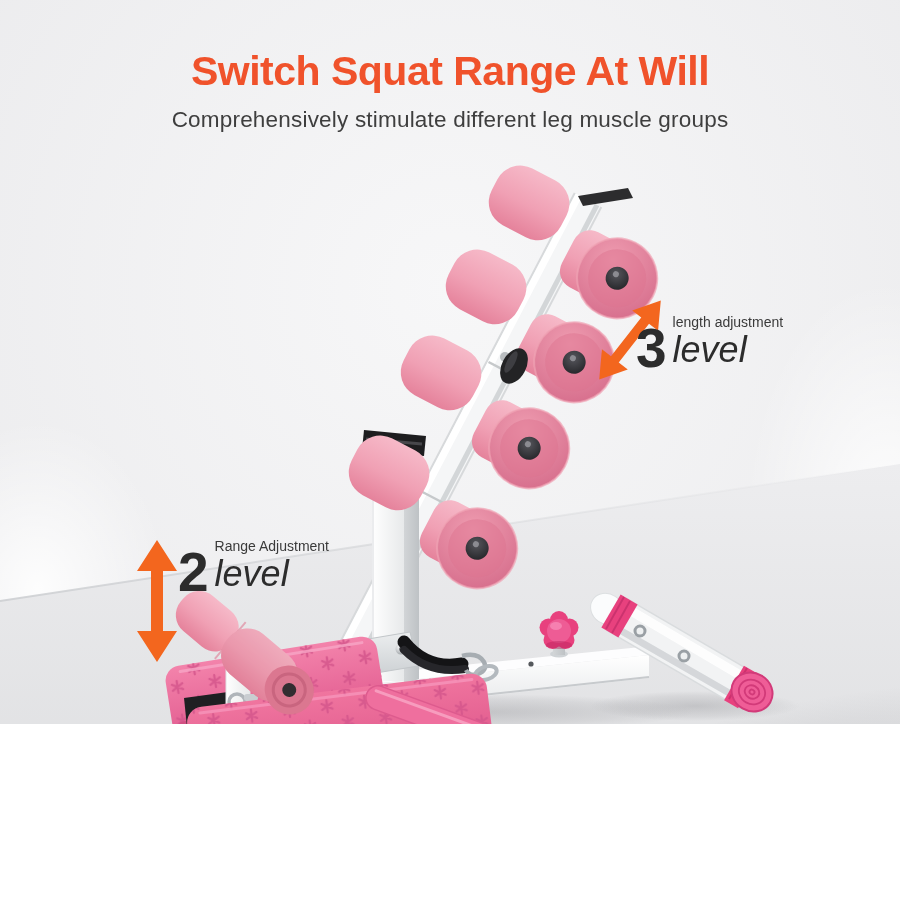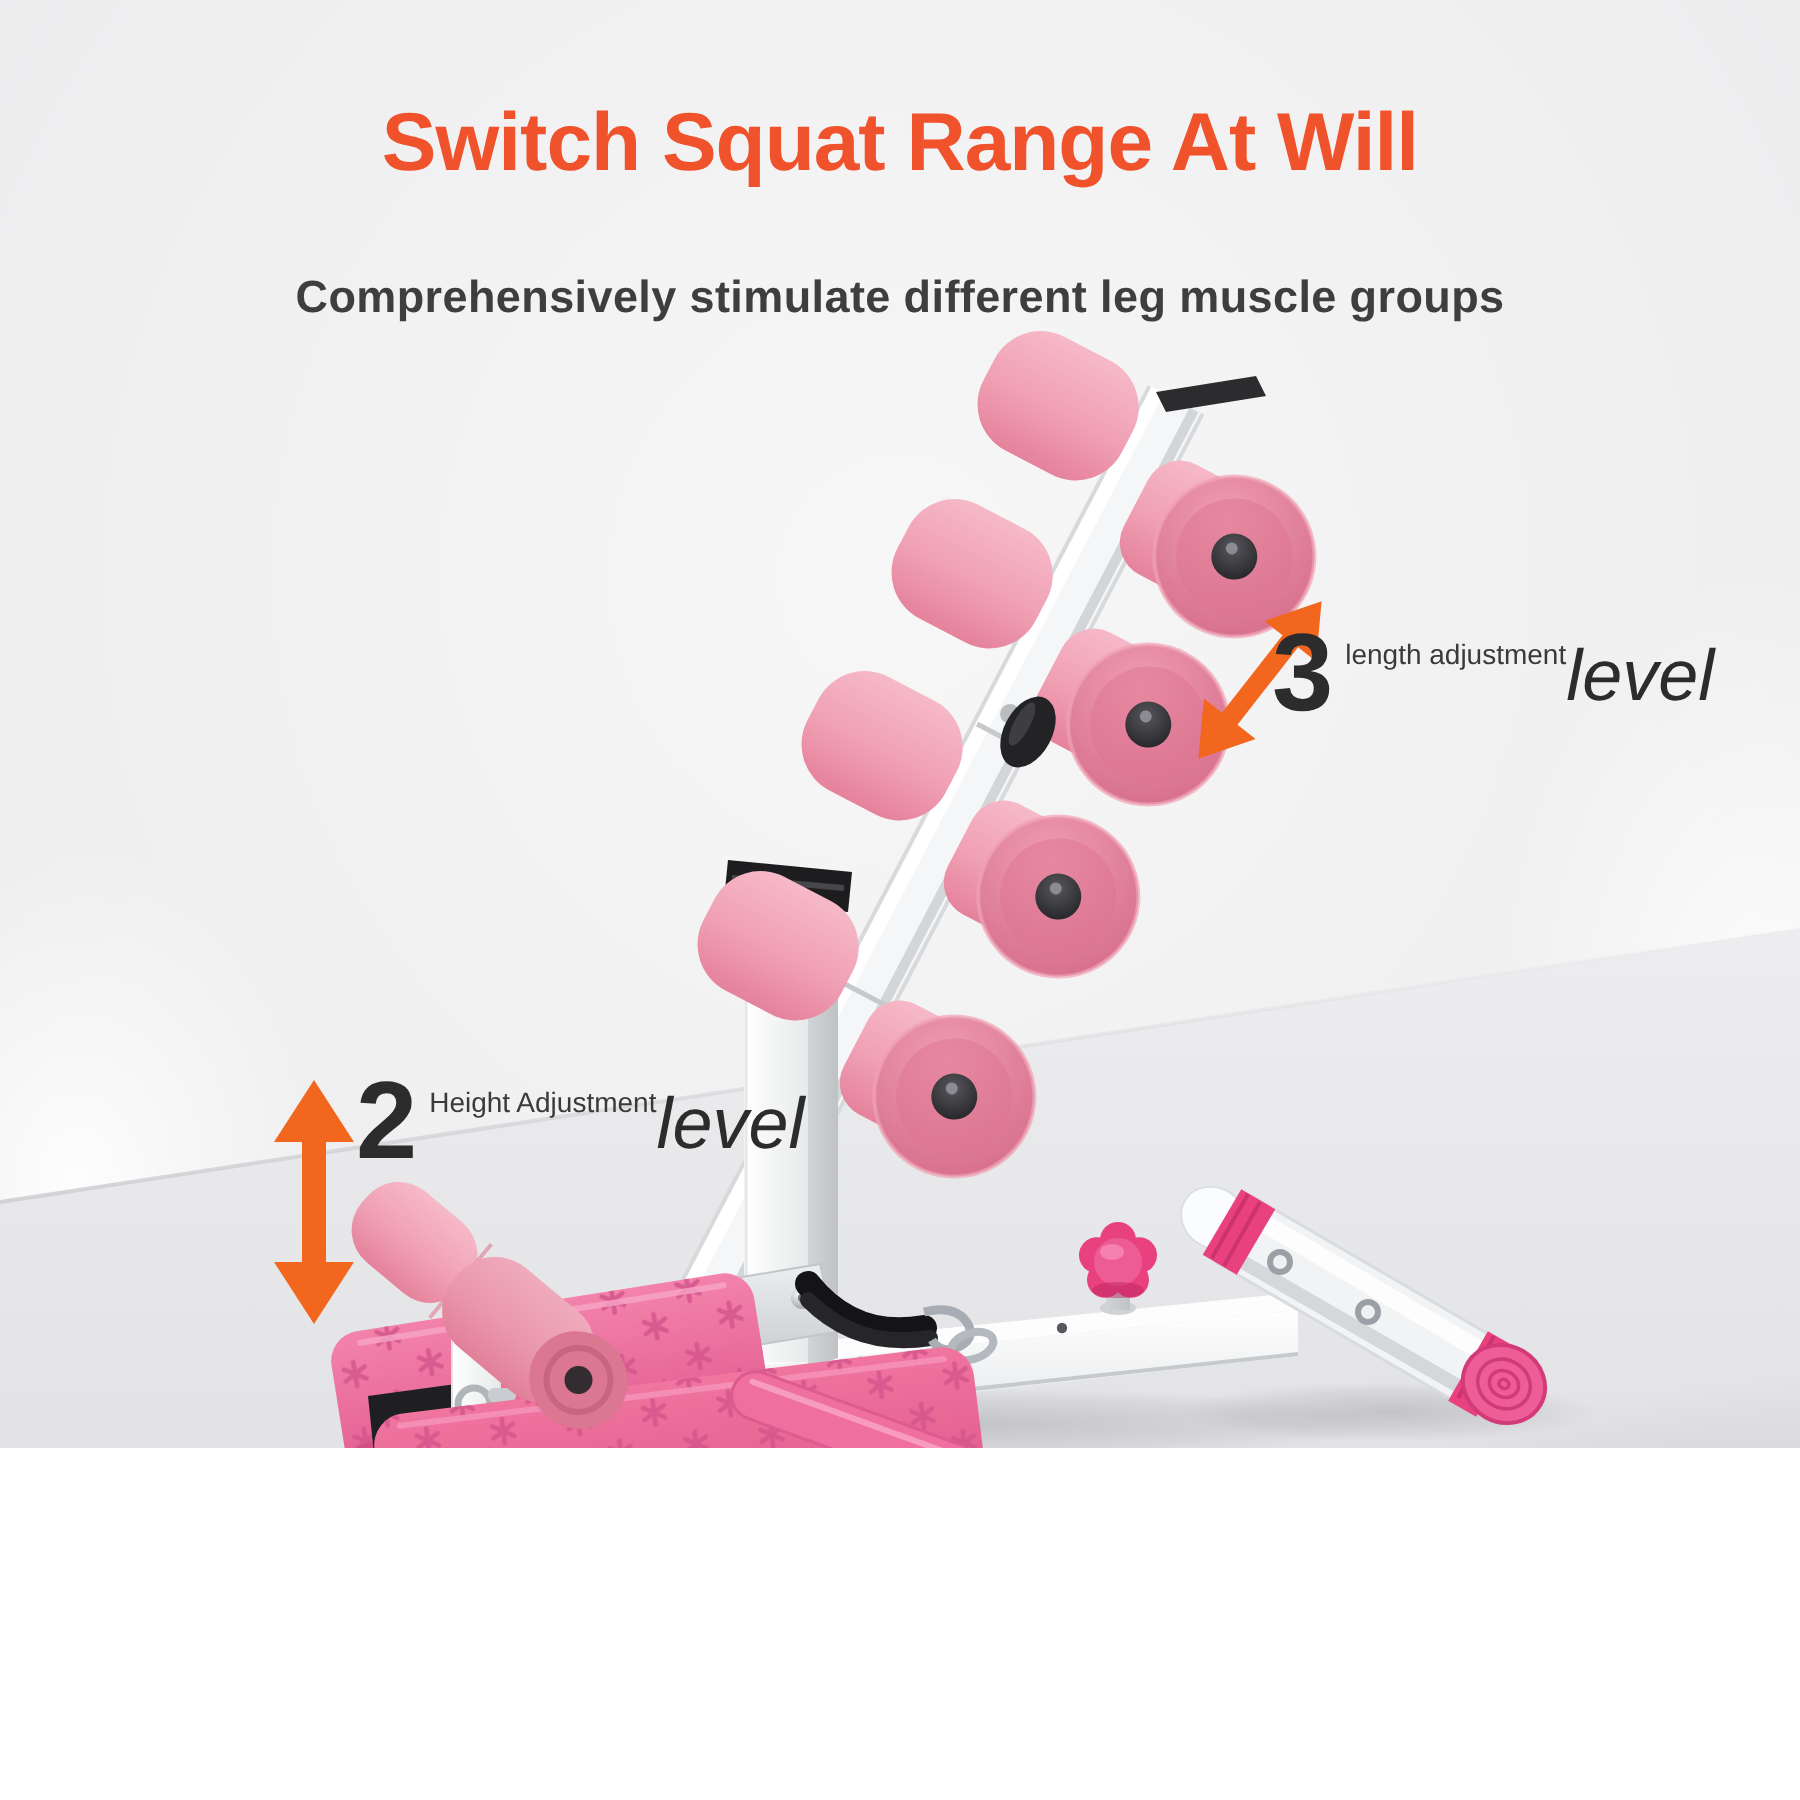--- a/index.html
+++ b/index.html
@@ -14,29 +14,29 @@
     background:#efeff1;
     font-family:"Liberation Sans", sans-serif;
   }
   .scene{position:absolute;inset:0;}
   .header{position:absolute;top:48px;left:0;right:0;text-align:center;z-index:5;}
   .title{
     margin:0;font-size:41px;font-weight:bold;letter-spacing:-0.5px;
     color:var(--title-orange);
   }
   .subtitle{
-    margin:41px 0 0;font-size:22.5px;font-weight:bold;letter-spacing:0.2px;
+    margin:12px 0 0;font-size:22.5px;font-weight:normal;letter-spacing:0.2px;
     color:var(--subtitle-gray);
   }
   .annotation{
     position:absolute;display:flex;align-items:flex-end;gap:6px;
     color:var(--annotation-dark);z-index:6;white-space:nowrap;
   }
   .annotation .num{font-size:55px;font-weight:bold;line-height:0.8;}
-  .annotation .lines{display:flex;padding-bottom:1px;}
+  .annotation .lines{display:flex;flex-direction:column;padding-bottom:1px;}
   .annotation .small{font-size:14px;line-height:1.2;color:#3a3a3a;}
   .annotation .unit{font-size:36px;line-height:1.05;font-style:italic;}
   #anno-length{left:636px;top:314px;}
   #anno-height{left:178px;top:538px;}
   .arrow-svg{position:absolute;z-index:4;}
   #arrow-length{left:580px;top:289px;}
   #arrow-height{left:134px;top:540px;}
 </style>
 </head>
 <body>
@@ -311,18 +311,18 @@
     </span>
   </div>
 
   <svg id="arrow-height" class="arrow-svg" width="46" height="122" viewBox="0 0 44 122" aria-hidden="true">
     <path d="M22 0 L42 31 L28 31 L28 91 L42 91 L22 122 L2 91 L16 91 L16 31 L2 31 Z" style="fill:var(--arrow-orange)"></path>
   </svg>
 
   <div id="anno-height" class="annotation">
     <span class="num">2</span>
     <span class="lines">
-      <span class="small">Height Adjustment</span>
+      <span class="small">Range Adjustment</span>
       <span class="unit">level</span>
     </span>
   </div>
 
 </div>
 
 </body></html>

